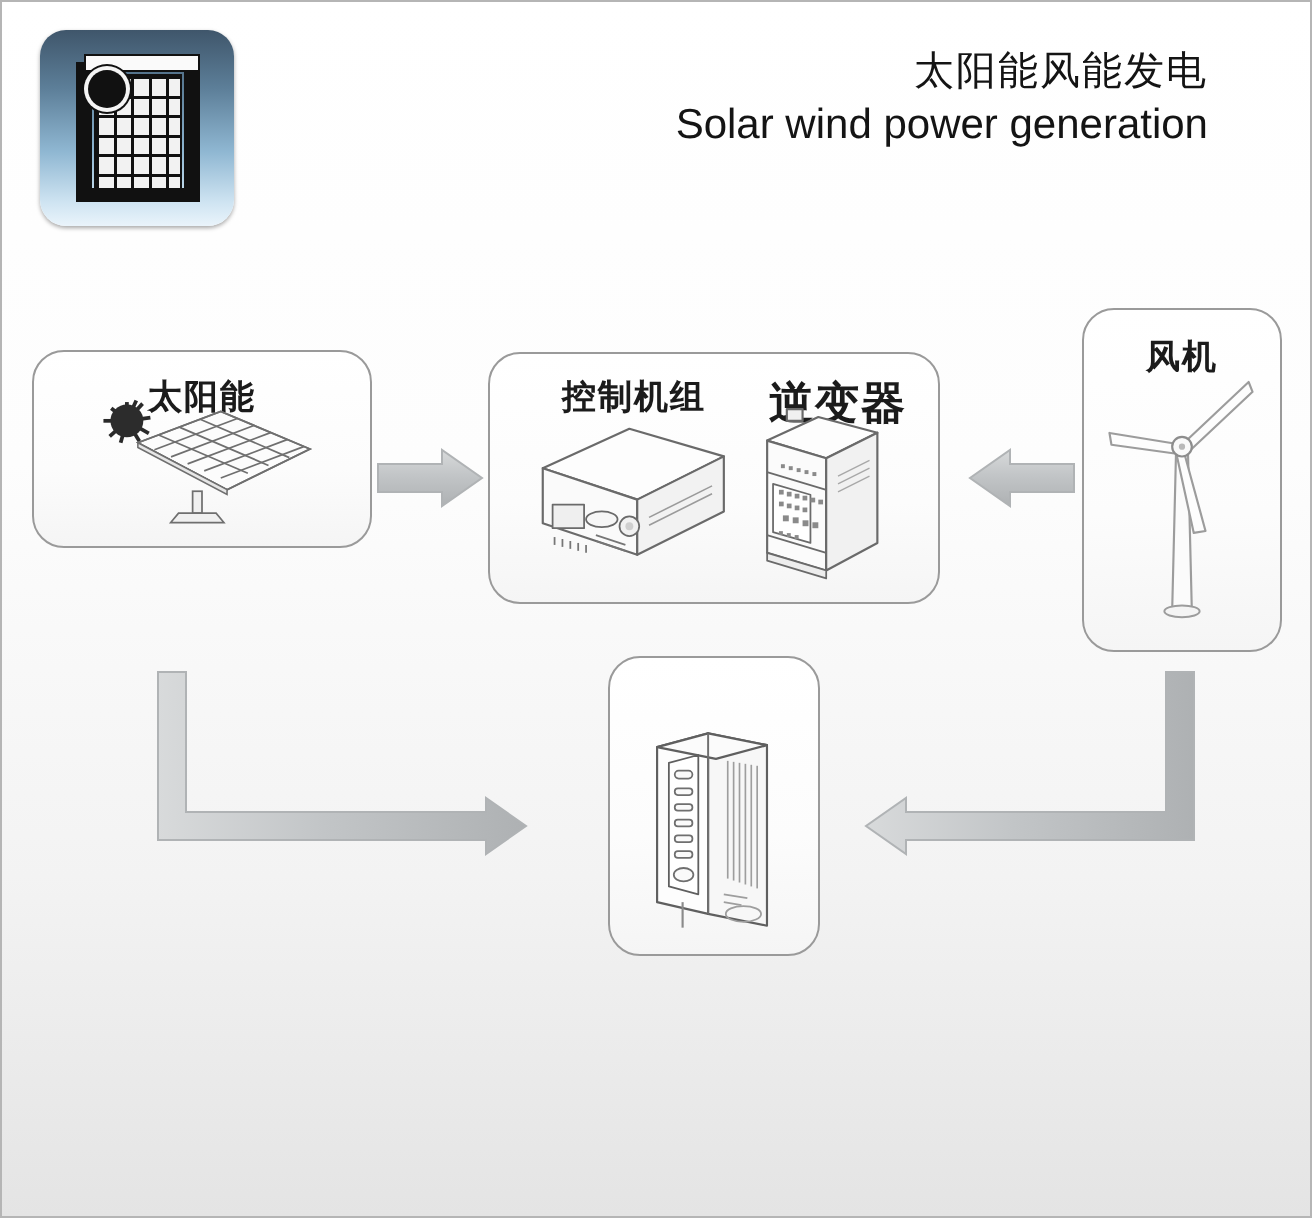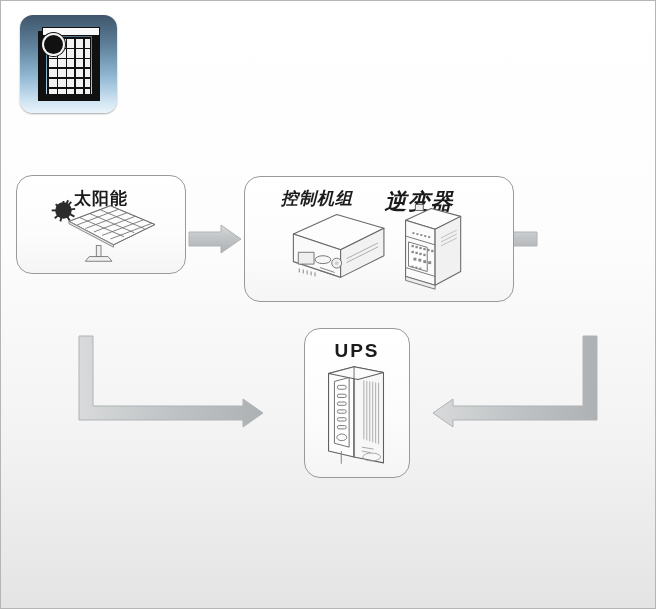--- a/index.html
+++ b/index.html
@@ -115,21 +115,21 @@
     width: 100%;
     text-align: center;
     font-size: 17px;
     font-weight: 700;
     color: #1b1b1b;
     letter-spacing: 1px;
   }
   .card-label.en { font-size: 19px; letter-spacing: 2px; }
 
   #box-solar   { left: 15px;  top: 174px; width: 170px; height: 99px; }
-  #box-center  { left: 243px; top: 175px; width: 270px; height: 126px; font-style: italic; }
+  #box-center  { left: 243px; top: 175px; width: 226px; height: 126px; }
   #box-wind    { left: 540px; top: 153px; width: 100px; height: 172px; }
   #box-ups     { left: 303px; top: 327px; width: 106px; height: 150px; }
 
   #box-solar  .card-label { top: 11px; }
   #box-center .lbl-ctrl { position:absolute; left: 22px;  top: 10px; width: 100px; text-align:center;
                           font-size:17px; font-weight:700; color:#1b1b1b; letter-spacing:1px;}
   #box-center .lbl-inv  { position:absolute; left: 133px; top: 10px; width: 82px;  text-align:center;
                           font-size:22px; font-weight:700; color:#1b1b1b; letter-spacing:1px;}
   #box-wind   .card-label { top: 12px; }
   #box-ups    .card-label { top: 11px; }
@@ -152,20 +152,24 @@
     <div class="panel-wrap">
       <div class="frame-l"></div>
       <div class="frame-r"></div>
       <div class="frame-top"></div>
       <div class="grid"></div>
       <div class="frame-bot"></div>
       <div class="sun"></div>
     </div>
   </div>
 
+  <div id="title-block">
+    <div id="title-cn">太阳能风能发电</div>
+    <div id="title-en">Solar wind power generation</div>
+  </div>
 
   <svg class="arrow" style="left:0;top:0;width:656px;height:609px;">
     <defs>
       <linearGradient id="agrad" x1="0" y1="0" x2="0" y2="1">
         <stop offset="0%" stop-color="#d8dadb"></stop>
         <stop offset="45%" stop-color="#c2c5c7"></stop>
         <stop offset="100%" stop-color="#aeb1b3"></stop>
       </linearGradient>
       <linearGradient id="agradv" x1="0" y1="0" x2="1" y2="0">
         <stop offset="0%" stop-color="#d8dadb"></stop>
@@ -317,23 +321,40 @@
           <line x1="176" y1="62" x2="192" y2="54"></line>
           <line x1="176" y1="66" x2="192" y2="58"></line>
           <line x1="176" y1="70" x2="192" y2="62"></line>
         </g>
 
         <polygon points="140,101 170,110 170,114 140,105" fill="#ededed" stroke-width="0.9"></polygon>
       </g>
     </svg>
   </div>
 
+  <div class="card" id="box-wind">
+    <div class="card-label">风机</div>
+    <svg class="art" viewBox="0 0 100 172">
+
+      <polygon points="47,70 53,70 55,152 45,152" fill="#fbfbfb" stroke="#9c9c9c" stroke-width="1.1"></polygon>
+
+      <ellipse cx="50" cy="153" rx="9" ry="3" fill="#f4f4f4" stroke="#9c9c9c" stroke-width="1"></ellipse>
+
+      <g fill="#fdfdfd" stroke="#9c9c9c" stroke-width="1.1" stroke-linejoin="round">
+        <polygon points="50,68 84,36 86,41 53,72"></polygon>
+        <polygon points="50,68 13,62 14,68 50,73"></polygon>
+        <polygon points="50,68 62,112 56,113 47,72"></polygon>
+      </g>
+
+      <circle cx="50" cy="69" r="5" fill="#fafafa" stroke="#8d8d8d" stroke-width="1.1"></circle>
+      <circle cx="50" cy="69" r="1.6" fill="#b9b9b9" stroke="none"></circle>
+    </svg>
+  </div>
 
   <div class="card" id="box-ups">
-    <div class="card-label en">UPS</div>
     <svg class="art" viewBox="0 0 106 150">
       <g stroke="#5f5f5f" stroke-width="1.1" stroke-linejoin="round">
 
         <polygon points="24,45 50,38 50,130 24,124" fill="#fdfdfd"></polygon>
 
         <polygon points="50,38 80,44 80,136 50,130" fill="#f7f7f7"></polygon>
 
         <polygon points="24,45 50,38 80,44 54,51" fill="#fbfbfb"></polygon>
 
         <polygon points="30,53 45,49 45,120 30,116" fill="#ffffff" stroke-width="0.9"></polygon>

